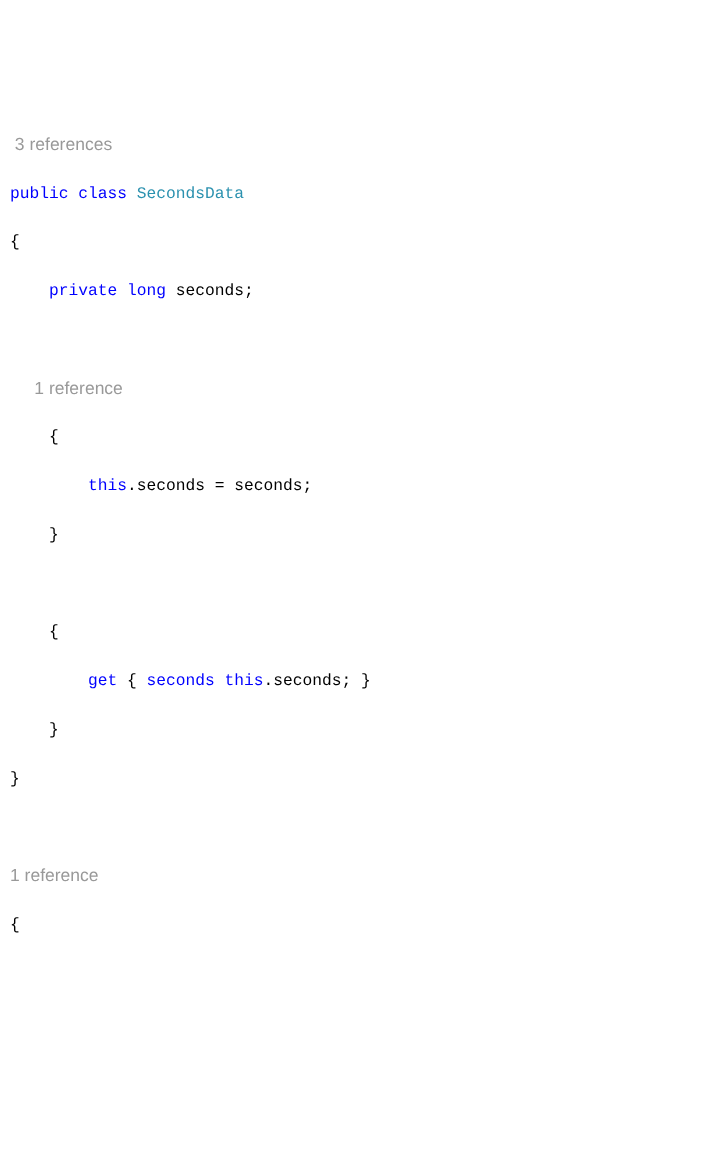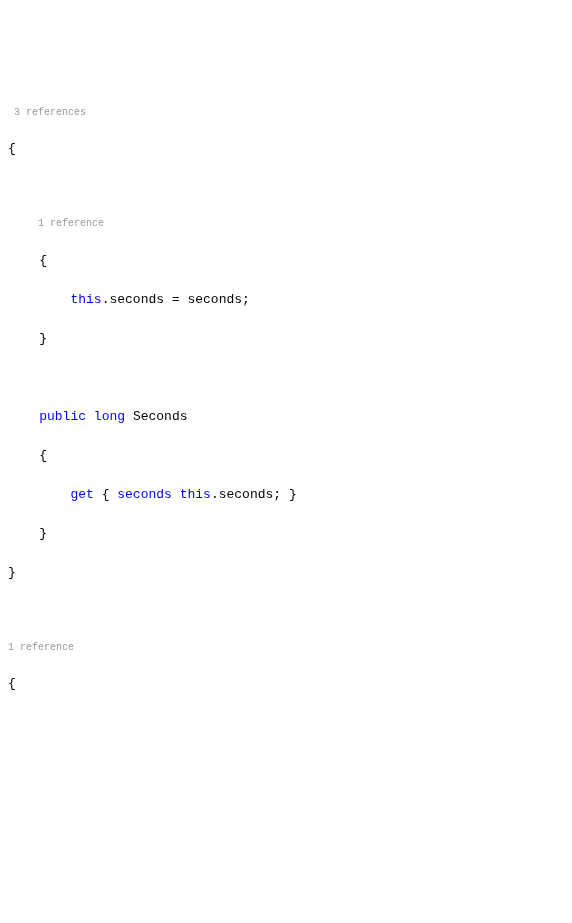--- a/index.html
+++ b/index.html
@@ -6,46 +6,47 @@
     margin: 0;
     padding: 8px;
     font-family: Consolas, 'Courier New', monospace;
     font-size: 13px;
     line-height: 1.5;
     background: #ffffff;
     color: #000000;
     white-space: pre;
   }
   .codelens {
-    font-family: Liberation Mono, monospace;
-    font-size: 10px;
+    font-family: Liberation Sans, sans-serif;
+    font-size: 14px;
     color: #999999;
     line-height: 1.4;
   }
   .kw { color: #0000ff; }
   .type { color: #2b91af; }
   .line {
     display: block;
   }
 </style>
 </head>
 <body>
 
 
 
 <div>
 <span class="line codelens"> <span>3 references</span></span>
+<span class="line"><span class="kw">public</span> <span class="kw">class</span> <span class="type">SecondsData</span></span>
 <span class="line">{</span>
+<span class="line">    <span class="kw">private</span> <span class="kw">long</span> <span>seconds</span>;</span>
 <span class="line"> </span>
 <span class="line codelens">     <span>1 reference</span></span>
 <span class="line">    {</span>
 <span class="line">        <span class="kw">this</span>.<span>seconds</span> = <span>seconds</span>;</span>
 <span class="line">    }</span>
 <span class="line"> </span>
-<span class="line">    <span class="kw">public</span> <span class="kw">long</span> <span>Seconds</span></span>
 <span class="line">    {</span>
 <span class="line">        <span class="kw">get</span> { <span class="kw">seconds</span> <span class="kw">this</span>.<span>seconds</span>; }</span>
 <span class="line">    }</span>
 <span class="line">}</span>
 <span class="line"> </span>
 <span class="line codelens"><span>1 reference</span></span>
 <span class="line">{</span>
 
 
 

